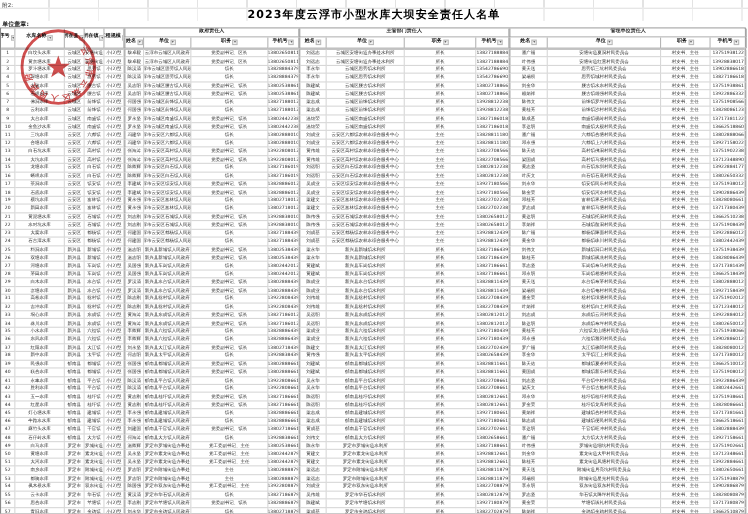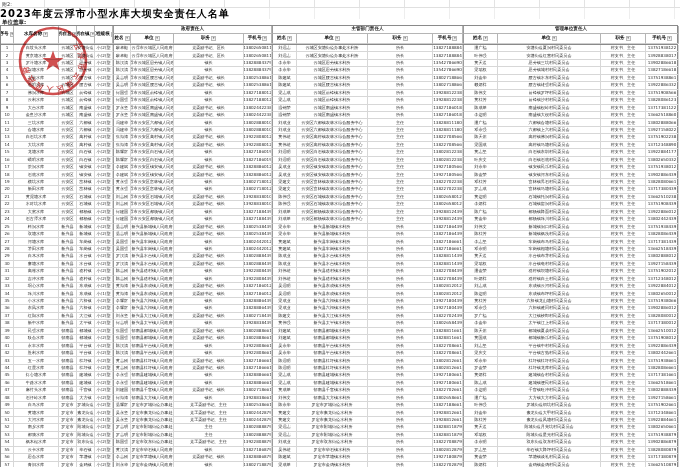--- a/index.html
+++ b/index.html
@@ -5,21 +5,21 @@
   html,body{margin:0;padding:0;background:#888;}
   .page{position:relative;width:680px;height:467px;background:#ffffff;overflow:hidden;
         font-family:"DejaVu Sans",sans-serif;color:#222;}
   
   .topstrip{position:absolute;left:0;top:0;width:680px;height:7px;
     background:repeating-linear-gradient(90deg,transparent 0 44px,#e3e3e3 44px 45px);
     border-bottom:1px solid #e0e0e0;}
   .attach{position:absolute;left:2px;top:1px;font-size:5px;color:#333;}
   .titleband{position:absolute;left:0;top:8px;width:680px;height:11px;
     background:repeating-linear-gradient(90deg,transparent 0 44px,#eeeeee 44px 45px);}
-  .title{position:absolute;left:0;top:8px;width:680px;text-align:left;
+  .title{position:absolute;left:0;top:8px;width:680px;text-align:center;
     font-size:10px;font-weight:bold;color:#000;letter-spacing:1px;line-height:11px;}
   .sealrow{position:absolute;left:2px;top:19px;font-size:5.5px;font-weight:bold;color:#222;}
   
   .tbl{position:absolute;left:0;top:25px;width:678px;border:1px solid #8a8a8a;box-sizing:border-box;}
   .thead{display:grid;grid-template-columns:var(--gtc);grid-template-rows:8px 10px;
     border-bottom:1px solid #8a8a8a;background:#fff;}
   .th{box-sizing:border-box;border-right:1px solid #b5b5b5;border-bottom:1px solid #cfcfcf;
     font-size:4.6px;font-weight:bold;color:#111;display:flex;align-items:center;
     justify-content:center;overflow:hidden;white-space:nowrap;line-height:1;position:relative;}
   .th.span2{grid-row:1 / span 2;}

